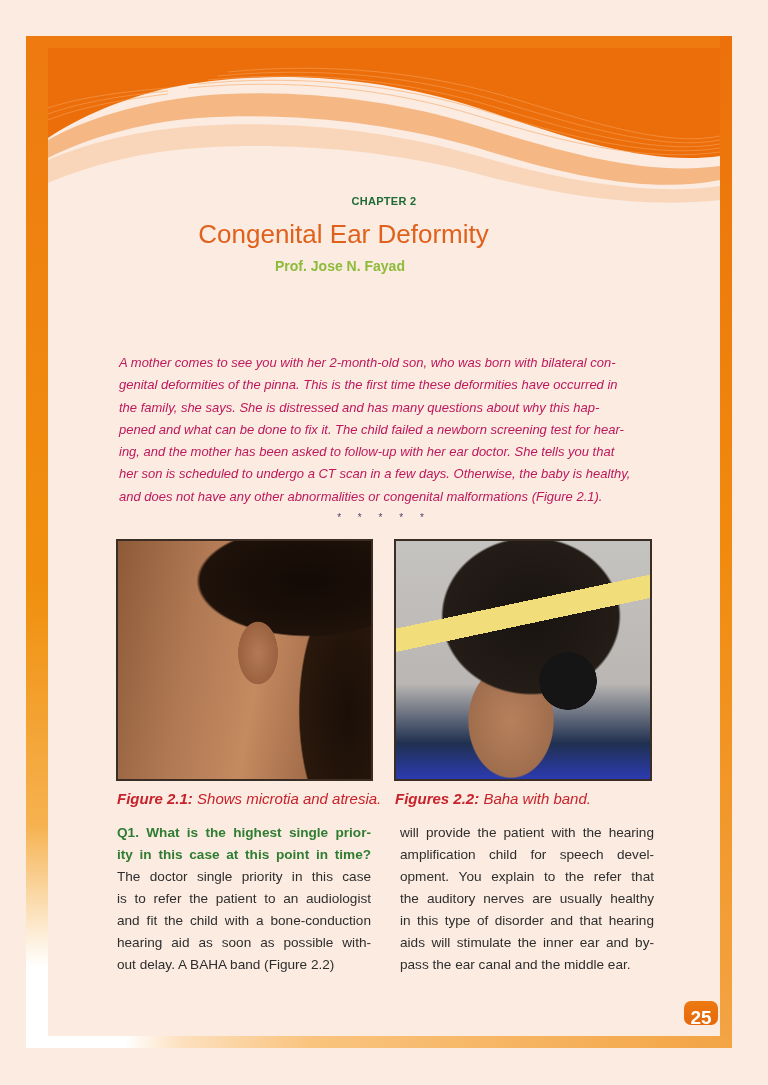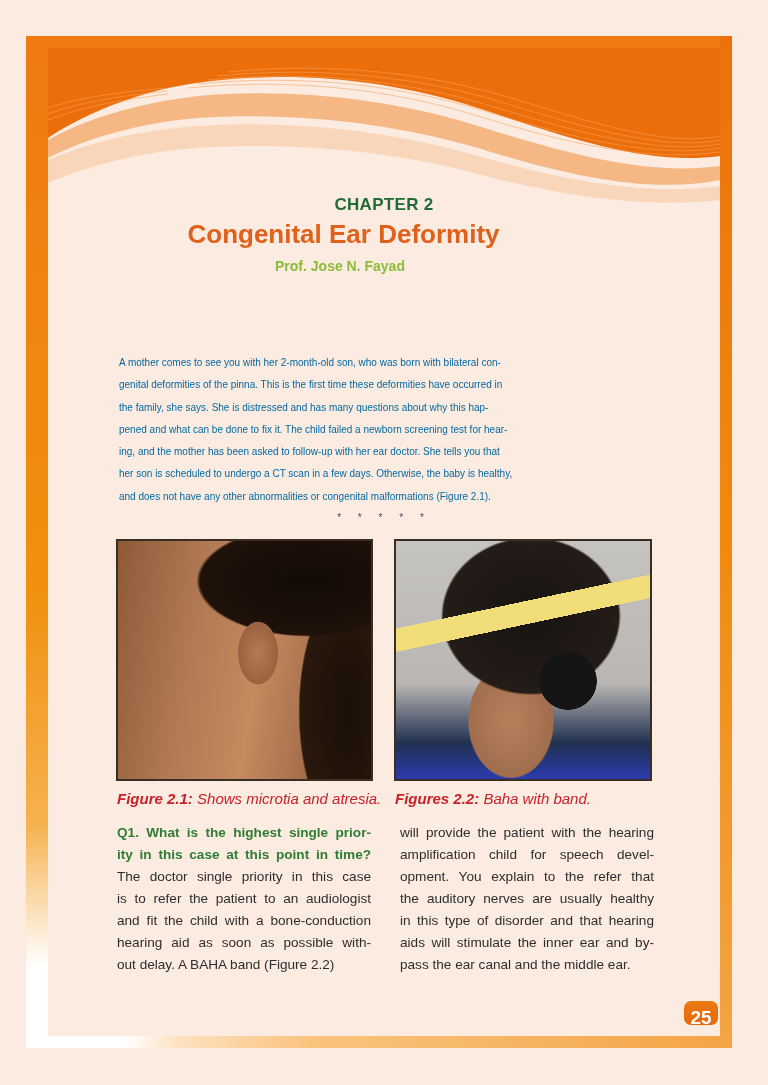--- a/index.html
+++ b/index.html
@@ -22,33 +22,33 @@
     background: linear-gradient(180deg, #ec700b 0%, #f08a0e 50%, #f3a444 100%);
   }
   .inner {
     position: absolute; left: 48px; top: 48px; width: 672px; height: 988px;
     background: #fbebe0; overflow: hidden;
   }
   .wave { position: absolute; left: 0; top: 0; width: 672px; height: 160px; }
 
   .chapter-label {
     position: absolute; left: 0; width: 768px; top: 195px; text-align: center;
-    color: #1f6b37; font-weight: bold; font-size: 17px; letter-spacing: 0.3px;
+    color: #1f6b37; font-weight: bold; font-size: 11px; letter-spacing: 0.3px;
   }
   .chapter-title {
     position: absolute; left: 0; width: 687px; top: 219px; text-align: center;
-    color: #e0611c; font-weight: bold; font-size: 26px;
+    color: #e0611c; font-weight: normal; font-size: 26px;
   }
   .author {
     position: absolute; left: 0; width: 680px; top: 258px; text-align: center;
     color: #8dbb3a; font-weight: bold; font-size: 14px;
   }
   .intro {
     position: absolute; left: 119px; top: 352px; width: 531px;
-    color: #0369a1; font-size: 10px; line-height: 22.3px;
+    color: #be185d; font-style: italic; font-size: 13px; line-height: 22.3px;
     text-align: justify; text-align-last: left;
   }
   .stars {
     position: absolute; left: 0; width: 768px; top: 512px; text-align: center;
     color: #5a3a6a; font-size: 10px; letter-spacing: 7px;
   }
   .photo {
     position: absolute; border: 2px solid #3a2e24; overflow: hidden;
   }
   .photo1 { left: 116px; top: 539px; width: 253px; height: 238px;

